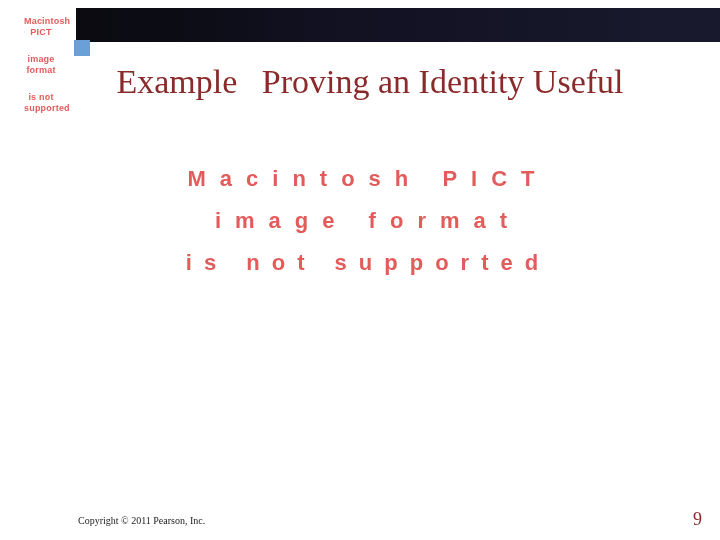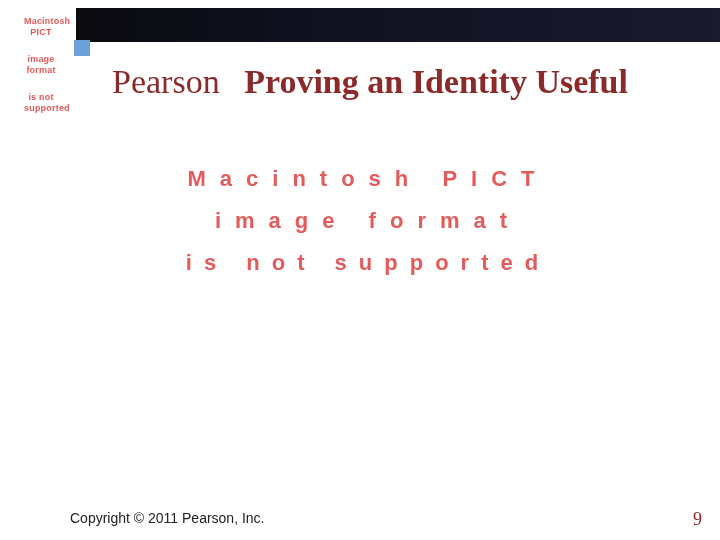--- a/index.html
+++ b/index.html
@@ -58,40 +58,40 @@
     width: 716px;
     text-align: center;
   }
   .title {
     font-size: 34px;
     line-height: 40px;
     color: #8a2a2a;
     font-weight: normal;
   }
   .title .word1 { color: #8a2a2a; font-weight: normal; }
-  .title .rest { color: #8a2a2a; font-weight: bold; }
+  .title .rest { color: #8a2a2a; font-weight: normal; }
   .pict-large {
     position: absolute;
     top: 142px;
     left: 40px;
     width: 640px;
     text-align: center;
     color: #e35b5b;
     font-family: Arial, Helvetica, sans-serif;
     font-weight: bold;
   }
   .pict-large .l1 { font-size: 22px; letter-spacing: 14px; }
   .pict-large .l2 { font-size: 22px; letter-spacing: 14px; }
   .pict-large .l3 { font-size: 22px; letter-spacing: 12px; }
   .copyright {
     position: absolute;
     bottom: 14px;
-    left: 54px;
-    font-family: Liberation Sans, sans-serif;
-    font-size: 14px;
+    left: 62px;
+    font-family: Liberation Serif, serif;
+    font-size: 10px;
     color: #222;
   }
   .slidenum {
     position: absolute;
     bottom: 10px;
     right: 18px;
     font-family: "Times New Roman", Times, serif;
     font-size: 18px;
     color: #8a2a2a;
   }
@@ -104,21 +104,21 @@
   <div class="pict-small">
     <div>Macintosh PICT</div>
     <div>image format</div>
     <div>is not supported</div>
   </div>
   <div class="small-dot"></div>
 </div>
 
 <div class="title-wrap">
   <div class="title">
-    <span class="word1">Pearson</span>
+    <span class="word1">Example</span>
     <span class="rest">Proving an Identity Useful</span><br>
   </div>
 </div>
 
 <div class="pict-large">
   <div class="l1">Macintosh PICT</div>
   <div class="l2">image format</div>
   <div class="l3">is not supported</div>
 </div>
 

